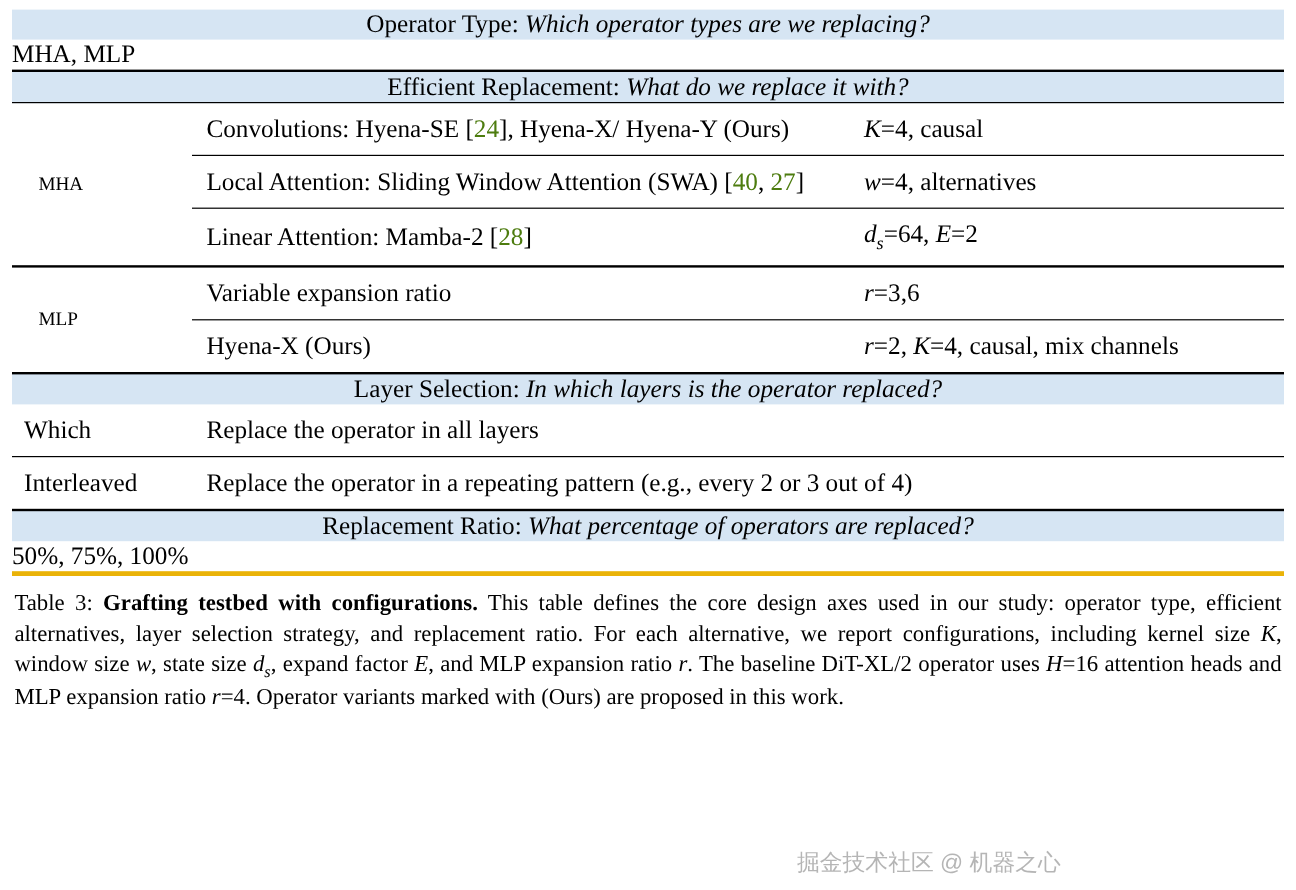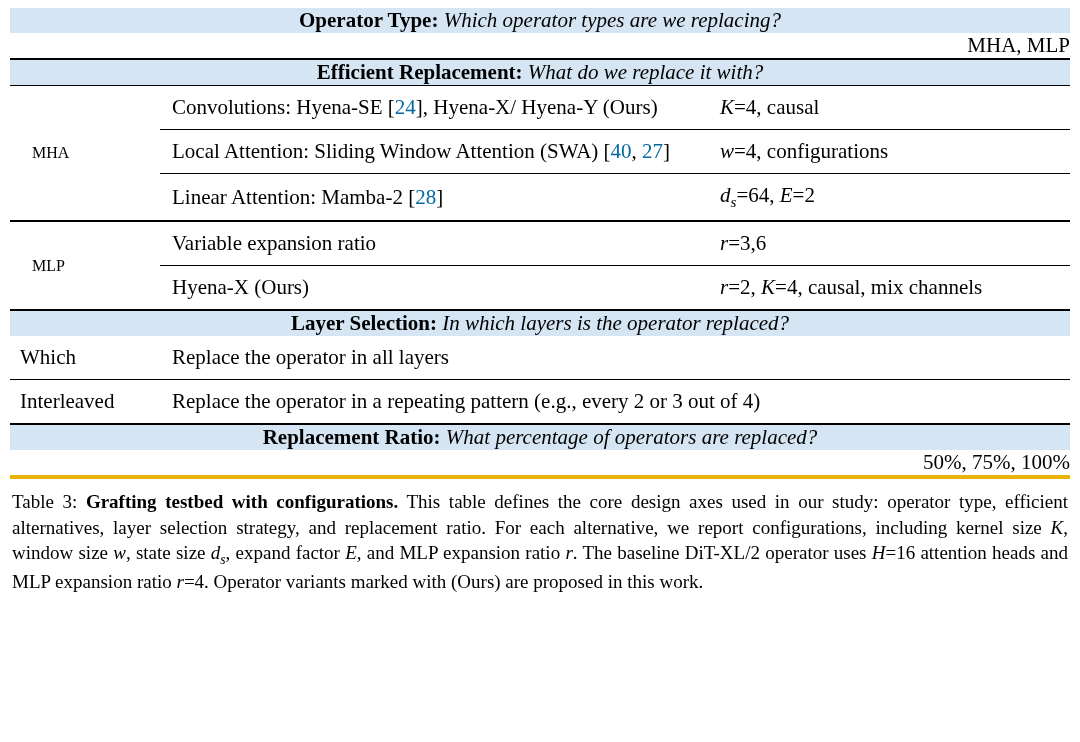--- a/index.html
+++ b/index.html
@@ -30,55 +30,55 @@
     padding: 0;
     vertical-align: middle;
   }
   .hdr-row td {
     background: #d6e5f3;
     text-align: center;
     font-size: 21px;
     padding: 7px 0 8px 0;
   }
   .hdr-row td b {
-    font-weight: bold;
+    font-weight: normal;
   }
   .hdr-row td i {
     font-style: italic;
   }
   .rule-top td {
     border-top: 2px solid #000;
   }
   .rule-bottom td {
     border-bottom: 4px solid #eab308;
   }
   .thin-top td {
     border-top: 1px solid #000;
   }
   .value-row td {
-    text-align: right;
+    text-align: left;
     font-size: 21px;
     padding: 6px 0 7px 0;
   }
   .grp-label {
     font-size: 16px;
     text-align: left;
     padding-left: 22px !important;
     width: 140px;
   }
   .alt-name {
     font-size: 21px;
     padding: 9px 0 9px 12px !important;
   }
   .alt-cfg {
     font-size: 21px;
     padding: 9px 0 9px 0 !important;
   }
   .cite {
-    color: #0369a1;
+    color: #4d7c0f;
   }
   .ital {
   }
   .mathvar {
     font-family: "Liberation Serif", serif;
     font-style: italic;
   }
   .sub {
     font-size: 0.72em;
     vertical-align: sub;
@@ -140,21 +140,21 @@
         </td>
       </tr>
 
       <tr class="thin-top">
         <td class="grp-label" rowspan="3">MHA</td>
         <td class="alt-name"><span>Convolutions: Hyena-SE [</span><span class="cite">24</span><span>], Hyena-X/ Hyena-Y </span><span class="ital">(Ours)</span></td>
         <td class="alt-cfg"><span class="mathvar">K</span><span>=4, causal</span></td>
       </tr>
       <tr class="thin-top">
         <td class="alt-name"><span>Local Attention: Sliding Window Attention (SWA) [</span><span class="cite">40</span><span>, </span><span class="cite">27</span><span>]</span></td>
-        <td class="alt-cfg"><span class="mathvar">w</span><span>=4, configurations</span></td>
+        <td class="alt-cfg"><span class="mathvar">w</span><span>=4, alternatives</span></td>
       </tr>
       <tr class="thin-top">
         <td class="alt-name"><span>Linear Attention: Mamba-2 [</span><span class="cite">28</span><span>]</span></td>
         <td class="alt-cfg"><span class="mathvar">d</span><span class="mathvar sub">s</span><span>=64, </span><span class="mathvar">E</span><span>=2</span></td>
       </tr>
 
       <tr class="rule-top">
         <td class="grp-label" rowspan="2">MLP</td>
         <td class="alt-name"><span>Variable expansion ratio</span></td>
         <td class="alt-cfg"><span class="mathvar">r</span><span>=3,6</span></td>
@@ -190,14 +190,15 @@
       </tr>
     </tbody>
   </table>
 
   <div class="caption">
     <span>Table 3:</span>
     <b>Grafting testbed with configurations.</b>
     <span>This table defines the core design axes used in our study: operator type, efficient alternatives, layer selection strategy, and replacement ratio. For each alternative, we report configurations, including kernel size </span><span class="mathvar">K</span><span>, window size </span><span class="mathvar">w</span><span>, state size </span><span class="mathvar">d</span><span class="mathvar sub">s</span><span>, expand factor </span><span class="mathvar">E</span><span>, and MLP expansion ratio </span><span class="mathvar">r</span><span>. The baseline DiT-XL/2 operator uses </span><span class="mathvar">H</span><span>=16 attention heads and MLP expansion ratio </span><span class="mathvar">r</span><span>=4. Operator variants marked with (Ours) are proposed in this work.</span>
   </div>
 
+  <div class="watermark">掘金技术社区 @ 机器之心</div>
 
 </div>
 
 </body></html>

